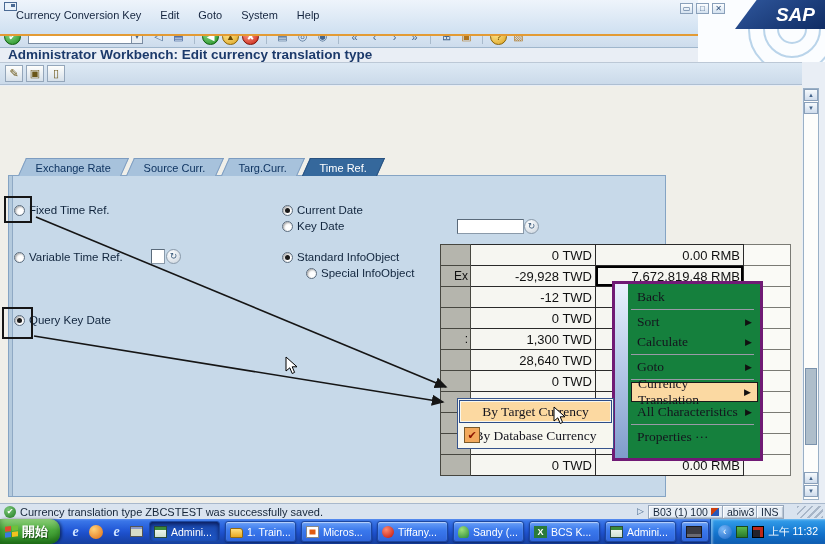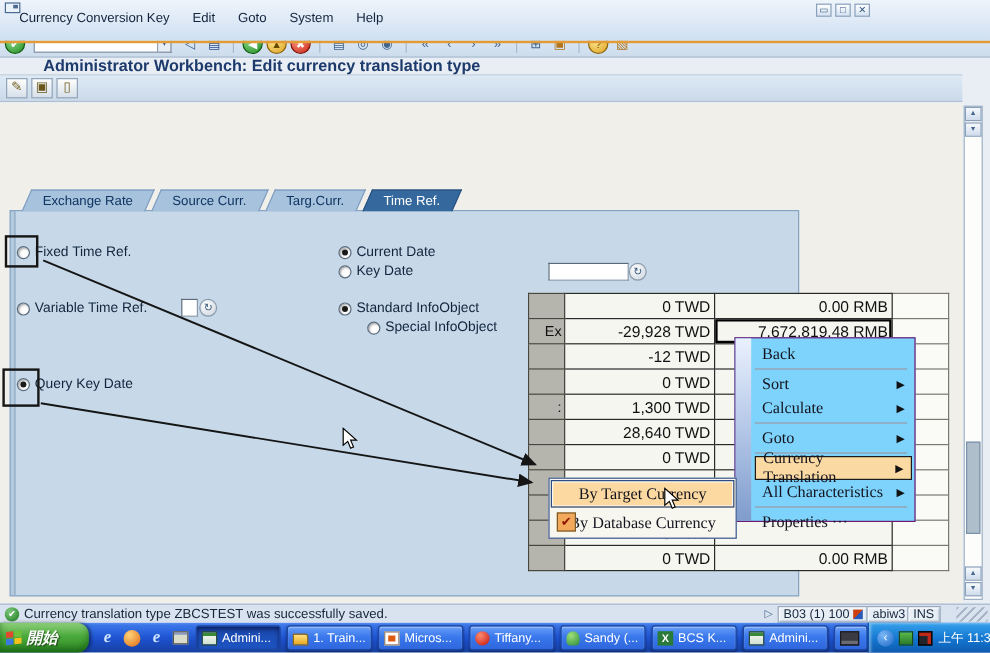--- a/index.html
+++ b/index.html
@@ -42,21 +42,21 @@
   .flat { border:0; background:transparent; }
   .flat-blue { color:#2a4c8c; }
   .flat-color { color:#b0751e; }
   .tb-sep { width:1px; height:14px; background:#a8bacc; margin:0 4px; }
   .cmd-wrap { display:flex; align-items:center; margin:0 4px; }
   .cmd-input { width:104px; height:15px; border:1px solid #7a8ca2; background:#fff; font-size:10px; padding:0 2px; }
   .cmd-drop { width:11px; height:15px; border:1px solid #7a8ca2; border-left:0; background:#e8eef4;
     font-size:7px; line-height:14px; text-align:center; color:#44658c; }
 
   
-  #page-title { position:absolute; left:8px; top:47px; font-size:13.5px; font-weight:bold; color:#1c3a6b; z-index:2;margin-left:28px; }
+  #page-title { position:absolute; left:8px; top:47px; font-size:13.5px; font-weight:bold; color:#1c3a6b; z-index:2; }
   #title-divider { position:absolute; left:0; top:62px; width:802px; height:1px; background:#bcc8d6; }
 
   
   #app-toolbar { position:absolute; left:0; top:63px; width:802px; height:22px;
     background:linear-gradient(#dde9f4,#cbdaea); border-bottom:1px solid #aebfd2; display:flex; gap:3px; padding:2px 0 0 5px; }
   .app-icon { width:18px; height:17px; border:1px solid #94a6ba; background:linear-gradient(#fefefc,#d6e0ea);
     font-size:11px; line-height:15px; text-align:center; color:#6a5618; }
 
   
   #form-area { position:absolute; left:0; top:86px; width:802px; height:417px; background:#f0efe9; }
@@ -96,22 +96,22 @@
 
   
   #data-table { position:absolute; left:440px; top:244px; z-index:10; border-collapse:collapse;
     background:#f6f6f1; font-size:13px; }
   #data-table td { border:1px solid #2a2a2a; height:21px; padding:0 3px; text-align:right; white-space:nowrap; color:#111; }
   #data-table td.rowhead { background:#b5b5ad; border-color:#474740; font-size:12px; padding:0 2px; }
   #data-table td.fillcell { border-color:#7a7a74; background:#fafaf6; }
   #data-table td.sel { box-shadow:inset 0 0 0 2px #000; }
 
   
-  #context-menu { position:absolute; left:612px; top:281px; width:151px; height:154px;
-    background:#7dd3fc; border:1px solid #701a75; z-index:30;
+  #context-menu { position:absolute; left:612px; top:281px; width:151px; height:180px;
+    background:#15803d; border:3px solid #701a75; z-index:30;
     font-family:"Liberation Serif", serif; font-size:13.5px; color:#14141e; padding:3px 2px 3px 16px; }
   #context-menu::before { content:""; position:absolute; left:0; top:0; bottom:0; width:13px;
     background:linear-gradient(180deg,#eaf1fd 0%,#b9cbea 45%,#7f9ccc 100%); }
   .cm-item { height:20px; display:flex; align-items:center; padding:0 6px; position:relative; }
   .cm-item.hl { background:#fbd9a2; border:1px solid #1a1a1a; }
   .cm-arrow { margin-left:auto; font-size:9px; color:#111; }
   .cm-sep { height:1px; background:#9a9aa8; margin:2px 4px 2px 0; }
 
   
   #submenu { position:absolute; left:457px; top:398px; width:157px; height:51px;
@@ -143,25 +143,25 @@
     display:flex; align-items:center; padding:0 4px; gap:3px; font-size:10.5px; color:#18283c; }
   #sys-box { left:648px; } #client-box { left:722px; } #ins-box { left:756px;text-align:right; }
   #sys-mini-icon { width:8px; height:8px; background:linear-gradient(135deg,#cc4010 50%,#2858b8 50%); }
   #resize-grip { position:absolute; right:2px; top:2px; width:26px; height:12px;
     background:repeating-linear-gradient(135deg,#a8b6c8 0 2px,transparent 2px 5px); }
 
   
   #taskbar { position:absolute; left:0; top:519px; width:825px; height:25px; z-index:100;
     background:linear-gradient(#5a8ef0 0%,#3a76e8 8%,#2258d6 45%,#1c4ec8 60%,#16409e 100%);
     display:flex; align-items:center; }
-  #start-button { width:74px; height:25px; flex:0 0 auto;
+  #start-button { width:60px; height:25px; flex:0 0 auto;
     background:linear-gradient(#8ed07a,#4aa93c 45%,#2f8b24);
     border-radius:0 10px 10px 0; display:flex; align-items:center; gap:4px; padding-left:5px;
     box-shadow:inset 0 -4px 6px rgba(0,60,0,.45), 2px 0 3px rgba(0,0,0,.45);
-    color:#fff; font-weight:bold; font-style:italic; font-size:13px; text-shadow:1px 1px 1px rgba(0,0,0,.5); }
+    color:#fff; font-weight:bold; font-size:13px; text-shadow:1px 1px 1px rgba(0,0,0,.5); }
   #win-flag { width:13px; height:12px; display:grid; grid-template-columns:6px 6px; grid-template-rows:5px 5px; gap:1px; transform:skewY(-6deg); }
   #win-flag i:nth-child(1){background:#e24a2e;} #win-flag i:nth-child(2){background:#6fc03a;}
   #win-flag i:nth-child(3){background:#3a7ae0;} #win-flag i:nth-child(4){background:#f2c21e;}
   #quick-launch { display:flex; align-items:center; gap:6px; margin:0 6px 0 8px; flex:0 0 auto; }
   .ql { width:15px; height:15px; display:flex; align-items:center; justify-content:center; }
   .ie-icon, .msn-icon { color:#cfe4ff; font-family:"Liberation Serif", serif; font-style:italic; font-weight:bold; font-size:14px; }
   .firefox-icon { width:14px; height:14px; border-radius:50%; background:radial-gradient(circle at 35% 30%,#ffd27a,#e06a10); }
   .show-desktop-icon { width:13px; height:11px; background:#d8dcc8; border:1px solid #555; box-shadow:inset 0 2px 0 #8a9ac8; }
   #tasks { display:flex; align-items:center; gap:5px; flex:0 0 auto; }
   .task { width:71px; height:21px; border-radius:3px; border:1px solid #1c47a0;
@@ -201,20 +201,26 @@
         <span class="menu-item">Goto</span>
         <span class="menu-item">System</span>
         <span class="menu-item">Help</span>
       </div>
   </div>
   <div id="win-controls">
       <span class="win-btn">▭</span>
       <span class="win-btn">□</span>
       <span class="win-btn">✕</span>
     </div>
+  <div id="sap-corner">
+    <span class="ripple r3"></span>
+    <span class="ripple r2"></span>
+    <span class="ripple r1"></span>
+    <div id="sap-logo">SAP</div>
+  </div>
 
   <div id="toolbar-row">
     <div id="toolbar-icons">
         <span class="tb-icon circle-green">✔</span>
         <span class="cmd-wrap">
           <input class="cmd-input" style="">
           <span class="cmd-drop">▾</span>
         </span>
         <span class="tb-icon flat">◁</span>
         <span class="tb-icon flat-blue">▤</span>

